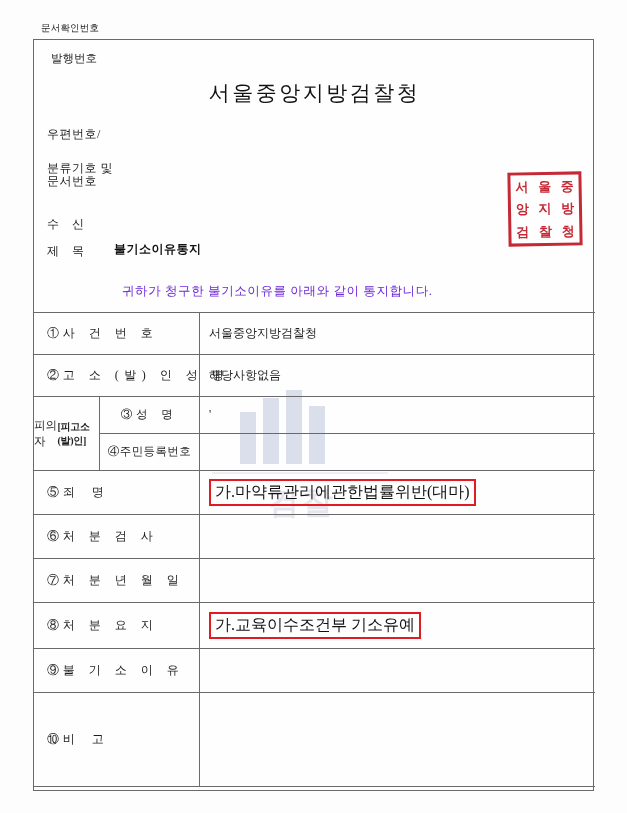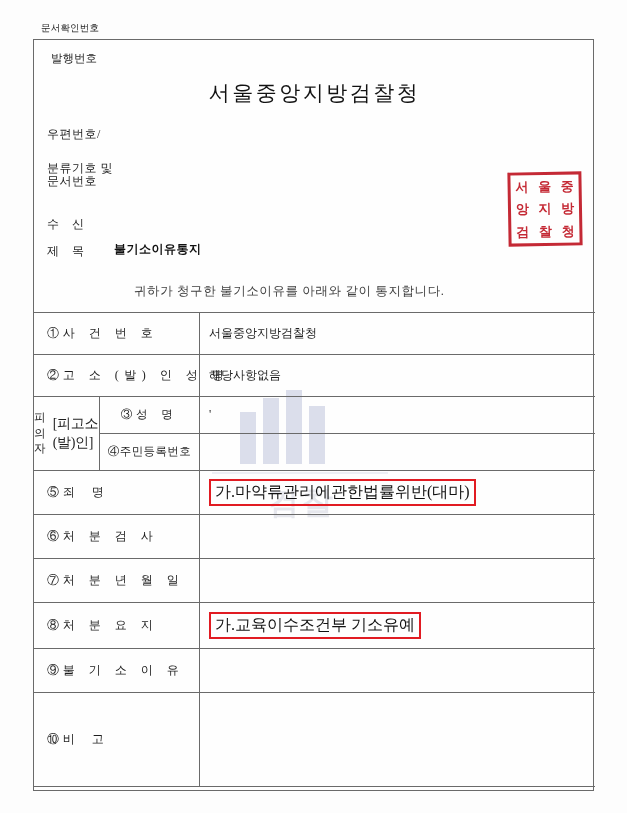--- a/index.html
+++ b/index.html
@@ -99,25 +99,25 @@
     left: 80px;
     top: 201px;
     font-size: 12px;
     font-weight: bold;
     letter-spacing: 0.5px;
     color: #111;
   }
 
   .notice-sentence {
     position: absolute;
-    left: 100px;
+    left: 88px;
     top: 243px;
     font-size: 12.5px;
     letter-spacing: 0.6px;
-    color: #404040;
+    color: #6d28d9;
   }
 
   
   .seal {
     position: absolute;
     left: 474px;
     top: 132px;
     width: 74px;
     height: 74px;
     border: 3px solid #c01824;
@@ -239,22 +239,23 @@
     border-right: 1px solid #6a6a6a;
     display: flex;
     flex-direction: row;
     align-items: center;
     justify-content: center;
     font-size: 11.5px;
     color: #1d1d1d;
     line-height: 1.35;
   }
   .suspect-outer-label .sub {
-    font-size: 14px;
+    font-size: 10px;
     letter-spacing: -0.3px;
+    font-weight: bold;
   }
   .suspect-right {
     flex: 1;
     display: flex;
     flex-direction: column;
   }
   .suspect-subrow {
     display: flex;
     height: 37px;
     box-sizing: border-box;

